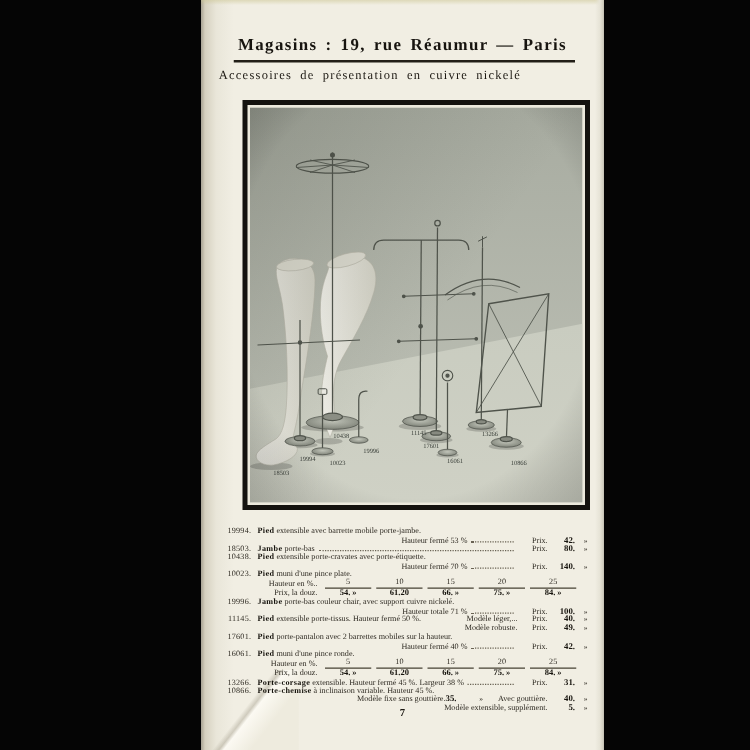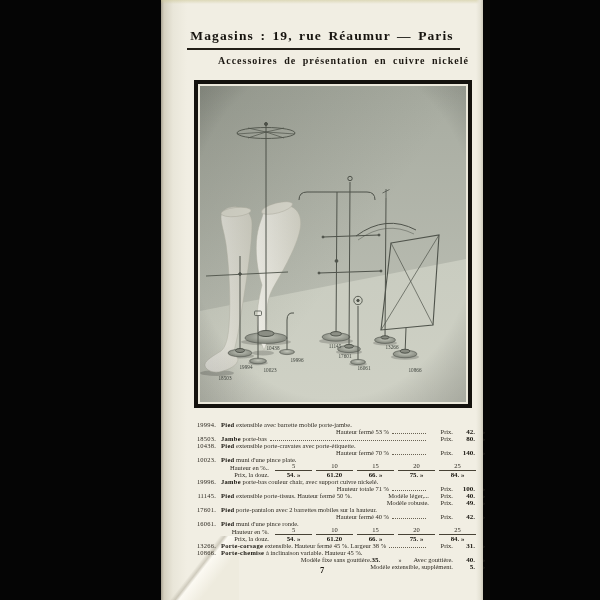--- a/index.html
+++ b/index.html
@@ -11,28 +11,28 @@
          background:linear-gradient(90deg,#aaa493 0,#d6d1c0 3px,#e9e6d9 12px,rgba(241,238,227,0) 26px);}
   .paper::after{content:"";position:absolute;right:0;top:0;bottom:0;width:7px;
          background:linear-gradient(270deg,#cdc9ba 0,#e6e3d6 3px,rgba(241,238,227,0) 7px);}
   .top-edge{position:absolute;left:0;top:0;right:0;height:4px;
          background:linear-gradient(180deg,rgba(205,199,150,.55),rgba(241,238,227,0));}
   .fold{position:absolute;left:0;bottom:0;width:78px;height:64px;
          background:linear-gradient(128deg,rgba(241,238,227,0) 46%,rgba(120,113,92,.28) 50%,rgba(252,250,243,.95) 53%,#eeebde 70%);}
   .hdr1{position:absolute;left:14px;top:28px;width:294px;text-align:center;
         font-weight:bold;font-size:13.5px;letter-spacing:1.1px;word-spacing:2px;color:#17140f;}
   .hdr-rule{position:absolute;left:26px;top:48px;width:273px;height:2px;background:#221e17;}
-  .hdr2{position:absolute;left:14px;top:55px;width:294px;text-align:right;
-        font-weight:bold;font-size:10px;letter-spacing:1px;word-spacing:3px;color:#1c1812;}
+  .hdr2{position:absolute;left:14px;top:55px;width:294px;text-align:left;
+        font-weight:normal;font-size:10px;letter-spacing:1px;word-spacing:3px;color:#1c1812;}
   .photo-frame{position:absolute;left:33px;top:80px;width:278px;height:328px;
         background:#14120e;box-sizing:border-box;padding:4px;}
   .photo-inner{width:100%;height:100%;background:#ece9dc;box-sizing:border-box;padding:2px;}
   .photo-inner svg{display:block;}
 
-  .catalog{position:absolute;left:32px;top:421px;width:292px;font-size:6.5px;color:#2e2a22;}
+  .catalog{position:absolute;left:17px;top:421px;width:292px;font-size:6.5px;color:#2e2a22;}
   .crow{display:flex;align-items:baseline;height:7px;line-height:7px;white-space:nowrap;}
   .ref{width:23px;text-align:right;margin-right:5px;letter-spacing:.2px;flex:none;}
   .lead{font-weight:bold;letter-spacing:.3px;color:#16130d;}
   .desc{flex:1;min-width:0;}
   .desc.nf{flex:none;}
   .fill{flex:1;}
   .leader{flex:1;border-bottom:1px dotted #6a6354;height:4.5px;margin:0 3px;}
   .dots{width:34px;border-bottom:1px dotted #6a6354;height:4.5px;margin:0 3px;flex:none;}
   .prixlab{width:24px;text-align:right;flex:none;}
   .val{width:22px;text-align:right;font-weight:bold;font-size:7px;color:#16130d;flex:none;}

